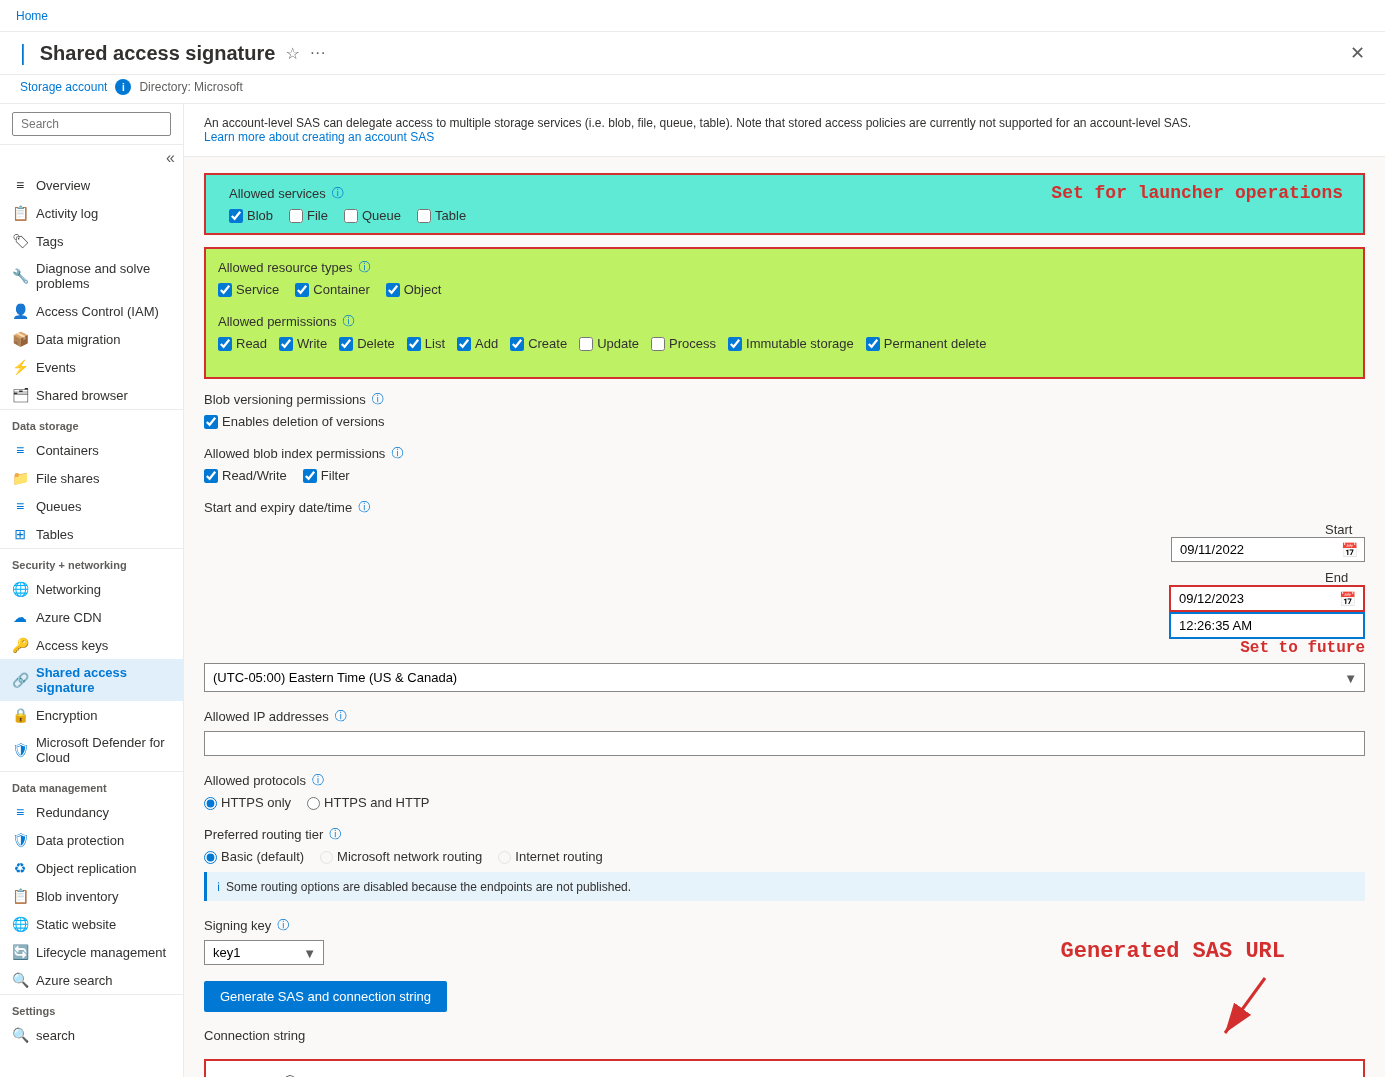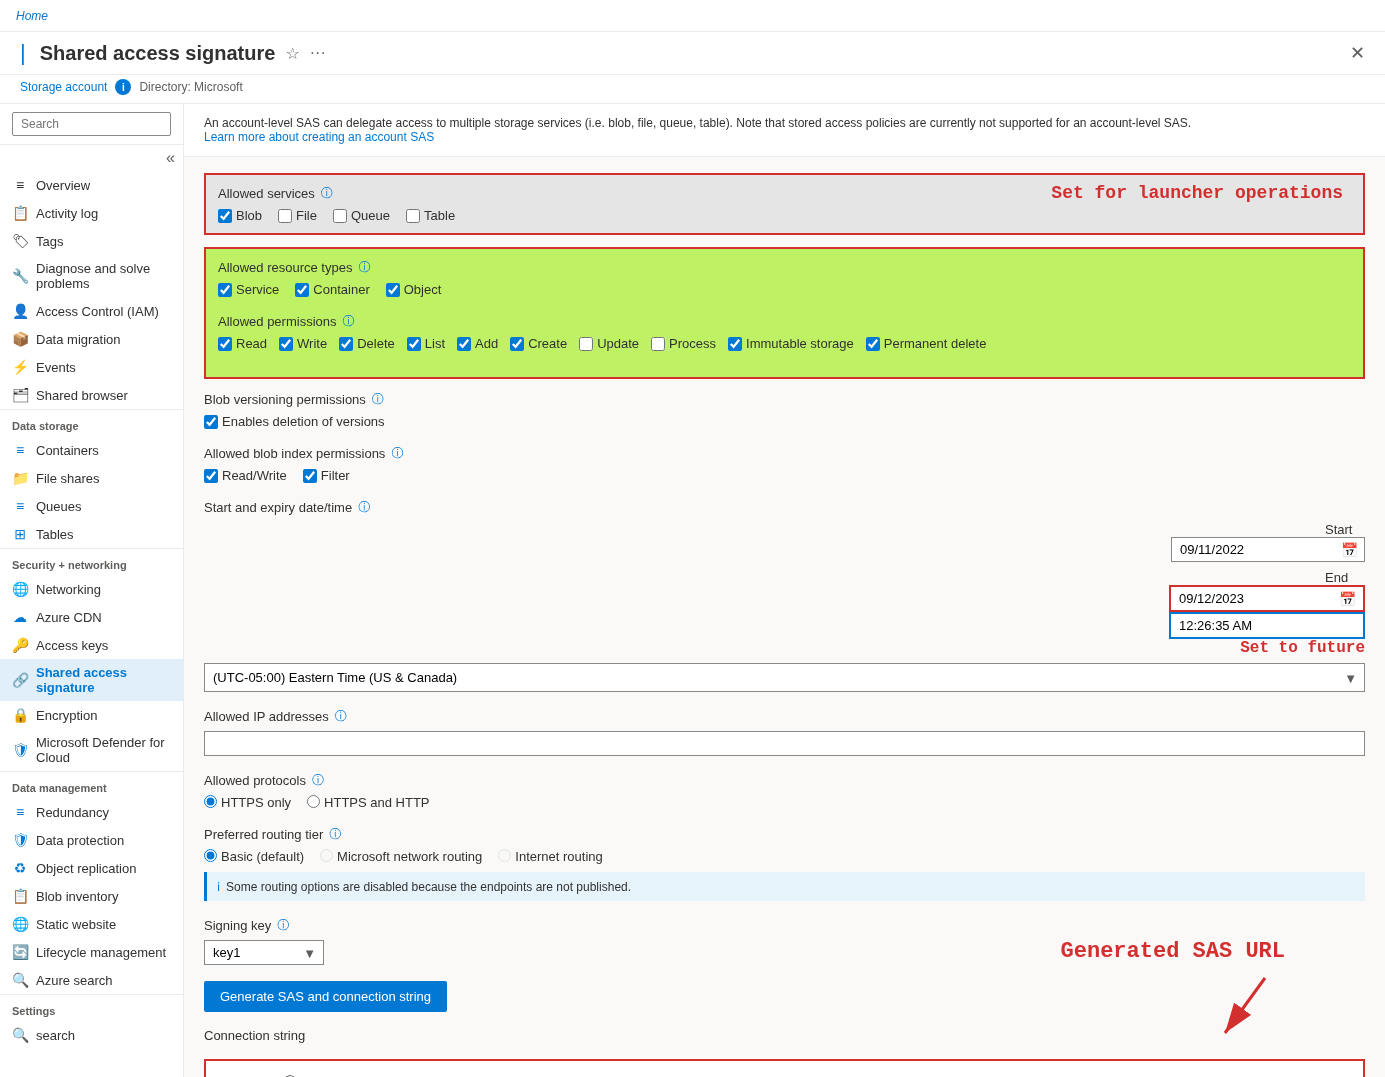--- a/index.html
+++ b/index.html
@@ -1,20 +1,20 @@
 <!DOCTYPE html>
 <html><head>
   <meta charset="utf-8">
   <style>
     * { box-sizing: border-box; margin: 0; padding: 0; }
     body { font-family: 'Segoe UI', Arial, sans-serif; font-size: 13px; background: #f3f2f1; color: #323130; display: flex; flex-direction: column; height: 1077px; overflow: hidden; }
 
     
     .top-bar { background: #fff; border-bottom: 1px solid #edebe9; padding: 6px 16px; display: flex; align-items: center; gap: 8px; font-size: 12px; color: #605e5c; height: 32px; }
-    .top-bar a { color: #0078d4; text-decoration: none; font-style: italic; }
+    .top-bar a { color: #0078d4; text-decoration: none; }
 
     
     .page-header { background: #fff; border-bottom: 1px solid #edebe9; padding: 8px 20px; display: flex; align-items: center; justify-content: space-between; }
     .page-header-left { display: flex; align-items: center; gap: 10px; }
     .page-title { font-size: 20px; font-weight: 600; color: #323130; }
 
     .subheader { background: #fff; padding: 4px 20px 8px; border-bottom: 1px solid #edebe9; font-size: 12px; color: #605e5c; display: flex; gap: 8px; align-items: center; }
     .subheader .storage-label { color: #0078d4; }
     .info-icon { width: 16px; height: 16px; border-radius: 50%; background: #0078d4; color: white; font-size: 10px; display: inline-flex; align-items: center; justify-content: center; font-weight: bold; }
 
@@ -43,21 +43,21 @@
 
     .form-section { margin-bottom: 16px; }
     .form-label { font-size: 13px; font-weight: 400; margin-bottom: 6px; display: flex; align-items: center; gap: 6px; }
     .form-label .qs-icon { color: #0078d4; font-size: 12px; cursor: pointer; }
 
     .checkbox-group { display: flex; gap: 16px; align-items: center; flex-wrap: wrap; }
     .checkbox-item { display: flex; align-items: center; gap: 4px; font-size: 13px; }
     .checkbox-item input[type="checkbox"] { accent-color: #0078d4; width: 14px; height: 14px; }
 
     .radio-group { display: flex; gap: 16px; align-items: center; }
-    .radio-item { display: flex; align-items: flex-start; gap: 4px; font-size: 13px; }
+    .radio-item { display: flex; align-items: flex-end; gap: 4px; font-size: 13px; }
     .radio-item input[type="radio"] { accent-color: #0078d4; }
 
     .date-row { display: flex; gap: 0; align-items: flex-end; margin-bottom: 8px; flex-direction: column; }
     .date-label { font-size: 13px; width: 40px; }
     .date-input-wrap { position: relative; display: flex; align-items: center; flex: 1; }
     .date-input { border: 1px solid #8a8886; padding: 4px 8px; font-size: 13px; width: 100%; }
     .cal-icon { position: absolute; right: 6px; color: #605e5c; font-size: 14px; }
     .time-input { border: 1px solid #0078d4; padding: 4px 8px; font-size: 13px; flex: 1; }
 
     .text-input { border: 1px solid #8a8886; padding: 4px 8px; font-size: 13px; width: 100%; }
@@ -228,21 +228,21 @@
   </div>
 
   <div class="content">
     <div class="content-description">
       <p>An account-level SAS can delegate access to multiple storage services (i.e. blob, file, queue, table). Note that stored access policies are currently not supported for an account-level SAS.</p>
       <a href="#">Learn more about creating an account SAS</a>
     </div>
 
     <div class="form-area">
 
-      <div style="border: 2px solid #d32f2f; padding: 10px 12px; margin-bottom: 12px; background: #e5e5e5; position: relative;">
+      <div style="border: 2px solid #d32f2f; padding: 10px 23px; margin-bottom: 12px; background: #5eead4; position: relative;">
         <div class="form-label">
           <span>Allowed services</span>
           <span class="qs-icon">ⓘ</span>
         </div>
         <div class="checkbox-group">
           <label class="checkbox-item">
             <input type="checkbox" checked="" style=""> Blob
           </label>
           <label class="checkbox-item">
             <input type="checkbox" style=""> File

